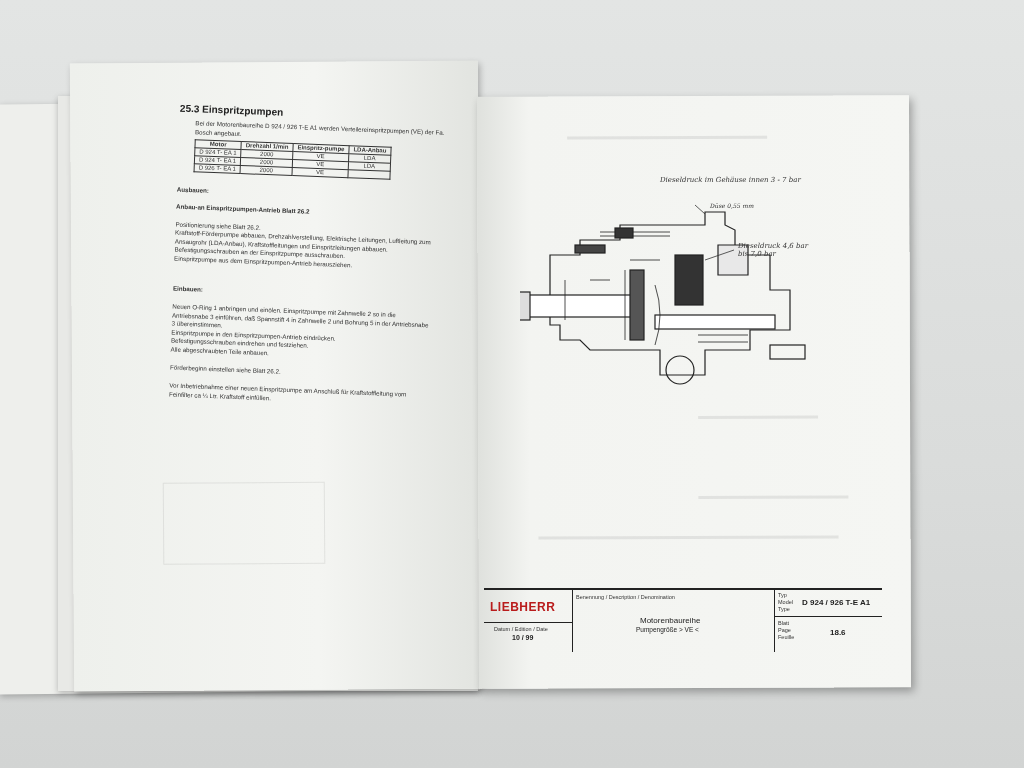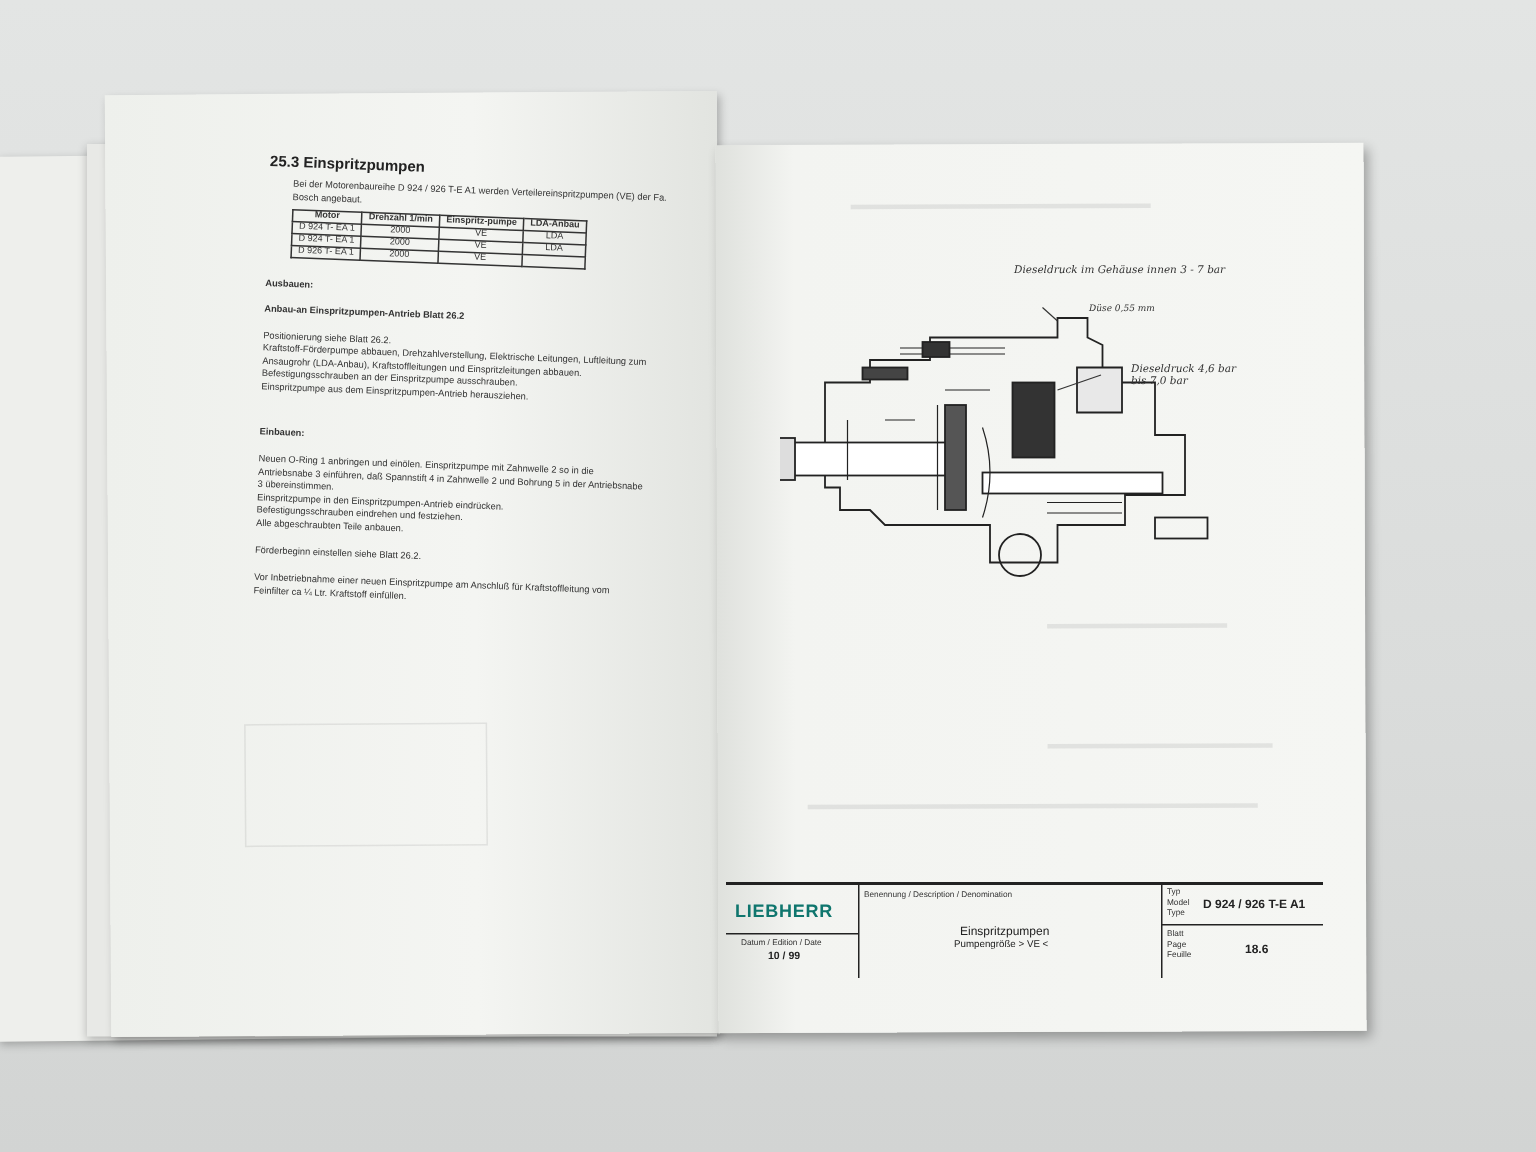--- a/index.html
+++ b/index.html
@@ -15,23 +15,23 @@
   .content{position:absolute;left:110px;top:42px;width:300px;transform:rotate(2.6deg);transform-origin:0 0;font-size:6.2px;line-height:8.4px;color:#333;}
   .h1{font-size:10px;font-weight:bold;margin-bottom:6px;color:#222;}
   .intro{margin-left:16px;}
   table.t{border-collapse:collapse;margin:3px 0 0 16px;font-size:6px;}
   table.t td,table.t th{border:1px solid #333;padding:0 4px;text-align:center;height:7px;line-height:7px;}
   table.t th{font-weight:bold;}
   .sub{font-weight:bold;margin-top:14px;}
   .p{margin-top:10px;}
   .ghost{position:absolute;border:1px solid rgba(120,120,120,.15);}
   .diagram{position:absolute;left:520px;top:200px;width:290px;height:190px;}
-  .note{position:absolute;font-family:"DejaVu Serif",serif;font-style:italic;font-size:7px;color:#333;white-space:nowrap;margin-left:16px;}
+  .note{position:absolute;font-family:"DejaVu Serif",serif;font-style:italic;font-size:7px;color:#333;white-space:nowrap;}
   .title-block{position:absolute;left:484px;top:588px;width:398px;height:62px;border-top:2px solid #222;font-size:5.5px;}
-  .tb-logo{position:absolute;left:6px;top:10px;font-weight:900;font-size:12px;letter-spacing:.5px;color:#0f766e;}
+  .tb-logo{position:absolute;left:6px;top:10px;font-weight:900;font-size:12px;letter-spacing:.5px;color:#b91c1c;}
   .tb-v{position:absolute;top:0;bottom:0;border-left:1.5px solid #222;}
   .tb-h{position:absolute;height:0;border-top:1.5px solid #222;}
   .lbl{position:absolute;color:#333;}
   .val{position:absolute;font-weight:bold;color:#222;}
   .faint{position:absolute;background:rgba(160,160,160,.22);height:3px;}
 </style>
 </head>
 <body>
 
 <div class="bg"></div>
@@ -135,21 +135,21 @@
 <span class="note" style="left:710px;top:202px;font-size:6px">Düse 0,55 mm</span>
 <span class="note" style="left:738px;top:242px;width:80px;white-space:normal">Dieseldruck 4,6 bar bis 7,0 bar</span>
 
 <div class="title-block">
   <div class="tb-logo">LIEBHERR</div>
   <div class="tb-h" style="left:0;width:88px;top:32px"></div>
   <div class="lbl" style="left:10px;top:36px">Datum / Edition / Date</div>
   <div class="val" style="left:28px;top:44px;font-size:7px">10 / 99</div>
   <div class="tb-v" style="left:88px"></div>
   <div class="lbl" style="left:92px;top:4px">Benennung / Description / Denomination</div>
-  <div class="val" style="left:156px;top:26px;font-size:8px;font-weight:normal">Einspritzpumpen</div>
+  <div class="val" style="left:156px;top:26px;font-size:8px;font-weight:normal">Motorenbaureihe</div>
   <div class="val" style="left:152px;top:36px;font-size:6.5px;font-weight:normal">Pumpengröße &gt; VE &lt;</div>
   <div class="tb-v" style="left:290px"></div>
   <div class="lbl" style="left:294px;top:2px">Typ</div>
   <div class="lbl" style="left:294px;top:9px">Model</div>
   <div class="lbl" style="left:294px;top:16px">Type</div>
   <div class="val" style="left:318px;top:8px;font-size:8px">D 924 / 926 T-E A1</div>
   <div class="tb-h" style="left:290px;width:108px;top:26px"></div>
   <div class="lbl" style="left:294px;top:30px">Blatt</div>
   <div class="lbl" style="left:294px;top:37px">Page</div>
   <div class="lbl" style="left:294px;top:44px">Feuille</div>

